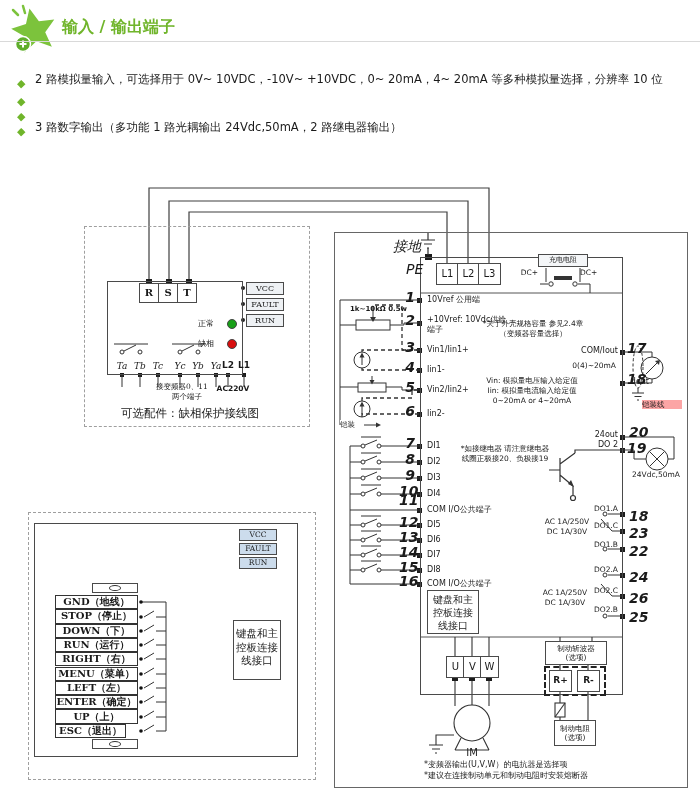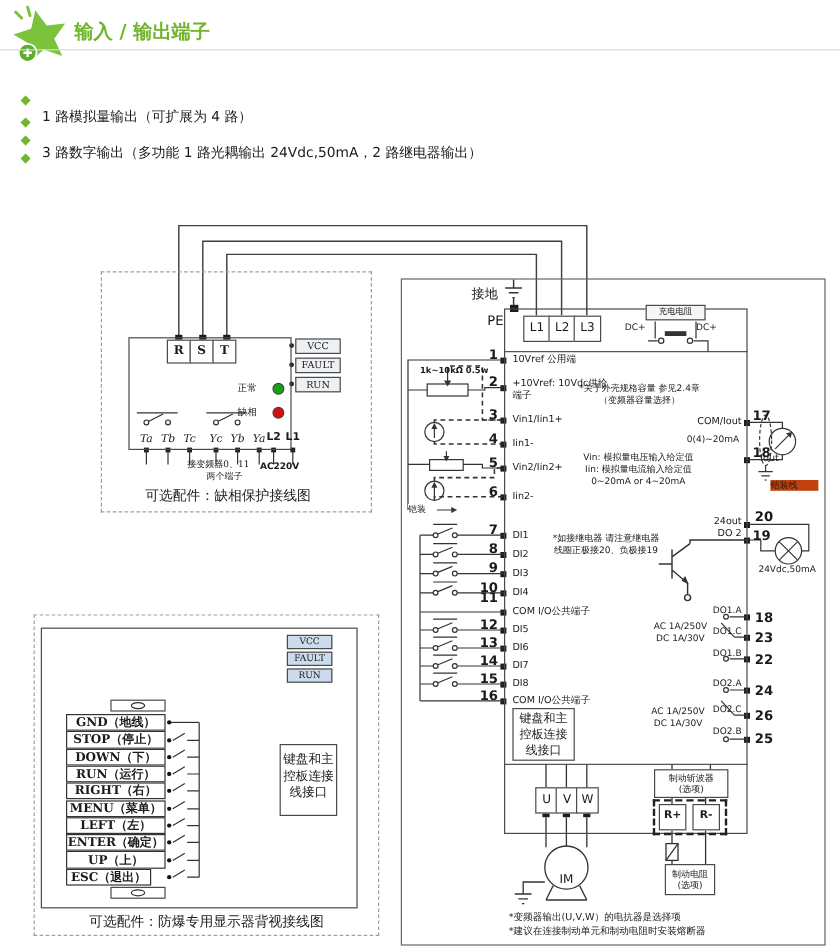--- a/index.html
+++ b/index.html
@@ -9,21 +9,21 @@
   .b{border:1px solid #4a4a4a;background:#fff;box-sizing:border-box;}
   .nb{border:1px solid #4a4a4a;background:transparent;box-sizing:border-box;}
   .dash{border:1px dashed #9f9f9f;box-sizing:border-box;background:transparent;}
   .c{text-align:center;}
   .r{text-align:right;}
   .serif{font-family:"DejaVu Serif",serif;}
   .bold{font-weight:bold;}
   .s7{font-size:7px;line-height:1.2;}
   .s75{font-size:7.5px;line-height:1.25;}
   .s8{font-size:8px;line-height:1.25;}
-  .s85{font-size:11px;line-height:1.25;}
+  .s85{font-size:14px;line-height:1.25;font-style:italic;}
   .s9{font-size:9px;line-height:1.25;}
   .s95{font-size:9.5px;line-height:1.2;}
   .s10{font-size:10px;line-height:1.25;}
   .s105{font-size:10.5px;line-height:1.3;}
   .s115{font-size:11.5px;line-height:1.3;}
   .s12{font-size:12px;line-height:1.35;}
   .green{color:#70b52b;}
   .key-row{border:1px solid #333;background:#fff;box-sizing:border-box;
            font-family:"DejaVu Serif",serif;font-weight:bold;font-size:10px;
            display:flex;align-items:center;justify-content:center;}
@@ -255,22 +255,22 @@
     </g>
     <circle cx="15" cy="40" r="7.5" fill="#5fae2c" stroke="#fff" stroke-width="1.5"></circle>
     <path d="M15,36.5 V43.5 M11.5,40 H18.5" stroke="#fff" stroke-width="2" fill="none"></path>
     <path d="M5,6 L10,11 M15,2 L17,9" stroke="#7cc33c" stroke-width="2.5" fill="none" stroke-linecap="round"></path>
   </svg>
   <div class="abs green bold" style="left:62px;top:17px;font-size:16px">输入 / 输出端子</div>
   <div class="abs" style="left:0;top:41px;width:700px;height:1px;background:#d9d9d9"></div>
 
 
   <div class="abs" style="left:17px;top:72px"><span class="green" style="font-size:11px">◆</span></div>
+  <div class="abs s115" style="left:35px;top:72px;width:650px">2 路模拟量输入，可选择用于 0V~ 10VDC，-10V~ +10VDC，0~ 20mA，4~ 20mA 等多种模拟量选择，分辨率 10 位</div>
   <div class="abs" style="left:17px;top:90px"><span class="green" style="font-size:11px">◆</span></div>
-  <div class="abs s115" style="left:35px;top:90px;width:650px">1 路模拟量输出（可扩展为 4 路）</div>
   <div class="abs" style="left:17px;top:105px"><span class="green" style="font-size:11px">◆</span></div>
   <div class="abs" style="left:17px;top:120px"><span class="green" style="font-size:11px">◆</span></div>
   <div class="abs s115" style="left:35px;top:120px;width:650px">3 路数字输出（多功能 1 路光耦输出 24Vdc,50mA，2 路继电器输出）</div>
 
   <div class="abs dash" style="left:84px;top:226px;width:226px;height:201px"></div>
   <div class="abs nb" style="left:107px;top:281px;width:136px;height:94px"></div>
   <div class="abs b tbox serif bold s10" style="left:139px;top:283px;width:20px;height:20px">R</div>
   <div class="abs b tbox serif bold s10" style="left:158px;top:283px;width:20px;height:20px">S</div>
   <div class="abs b tbox serif bold s10" style="left:177px;top:283px;width:20px;height:20px">T</div>
   <div class="abs b tbox serif s8" style="left:246px;top:282px;width:38px;height:13px;background:#eef1f4">VCC</div>
@@ -310,21 +310,20 @@
   <div class="abs key-row" style="left:55px;top:709.4px;width:83px;height:14.3px">UP（上）</div>
   <div class="abs key-row" style="left:55px;top:723.7px;width:71px;height:14.3px">ESC（退出）</div>
   <div class="abs b" style="left:92px;top:739px;width:46px;height:10px">
     <div style="position:absolute;left:16px;top:1px;width:12px;height:6px;border:1px solid #333;border-radius:50%;box-sizing:border-box"></div>
   </div>
   <div class="abs b c serif s105" style="left:233px;top:620px;width:48px;height:60px;padding-top:6px">
     <div>键盘和主</div>
     <div>控板连接</div>
     <div>线接口</div>
   </div>
-  <div class="abs c serif s115" style="left:52px;top:761px;width:240px">可选配件：防爆专用显示器背视接线图</div>
 
   <div class="abs nb" style="left:334px;top:232px;width:354px;height:556px;border-color:#666"></div>
   <div class="abs nb" style="left:420px;top:257px;width:203px;height:438px"></div>
 
   <div class="abs s85 serif" style="left:393px;top:238px;width:28px">接地</div>
   <div class="abs s85" style="left:406px;top:261px;width:16px">PE</div>
   <div class="abs b tbox s10" style="left:436px;top:263px;width:23px;height:22px">L1</div>
   <div class="abs b tbox s10" style="left:457px;top:263px;width:23px;height:22px">L2</div>
   <div class="abs b tbox s10" style="left:478px;top:263px;width:23px;height:22px">L3</div>
   <div class="abs b tbox s7" style="left:538px;top:254px;width:50px;height:13px;background:#f4f6f8">充电电阻</div>
@@ -371,21 +370,21 @@
 
   <div class="abs c s75" style="left:470px;top:376px;width:124px">Vin: 模拟量电压输入给定值</div>
   <div class="abs c s75" style="left:470px;top:386px;width:124px">Iin: 模拟量电流输入给定值</div>
   <div class="abs c s75" style="left:470px;top:396px;width:124px">0~20mA or 4~20mA</div>
 
   <div class="abs bold s85" style="left:627px;top:340px;width:18px">17</div>
   <div class="abs s8 r" style="left:566px;top:346px;width:52px">COM/Iout</div>
   <div class="abs s75 r" style="left:558px;top:361px;width:58px">0(4)~20mA</div>
   <div class="abs bold s85" style="left:627px;top:371px;width:18px">18</div>
   <div class="abs s8 r" style="left:607px;top:377px;width:42px">Iout</div>
-  <div class="abs s75" style="left:642px;top:400px;width:40px;background:#c2410c">铠装线</div>
+  <div class="abs s75" style="left:642px;top:400px;width:40px;background:#fca5a5">铠装线</div>
   <div class="abs bold s85" style="left:629px;top:424px;width:18px">20</div>
   <div class="abs s8 r" style="left:574px;top:430px;width:44px">24out</div>
   <div class="abs bold s85" style="left:627px;top:440px;width:18px">19</div>
   <div class="abs s8 r" style="left:584px;top:440px;width:34px">DO 2</div>
   <div class="abs s75" style="left:632px;top:470px;width:58px">24Vdc,50mA</div>
   <div class="abs c s75" style="left:446px;top:444px;width:118px">*如接继电器 请注意继电器</div>
   <div class="abs c s75" style="left:446px;top:454px;width:118px">线圈正极接20、负极接19</div>
 
   <div class="abs s75 r" style="left:578px;top:504px;width:40px">DO1.A</div>
   <div class="abs bold s85" style="left:629px;top:508px;width:18px">18</div>
@@ -407,21 +406,21 @@
 
   <div class="abs b c serif s10" style="left:427px;top:590px;width:52px;height:44px;padding-top:2px;line-height:13px">
     <div>键盘和主</div>
     <div>控板连接</div>
     <div>线接口</div>
   </div>
 
   <div class="abs b tbox s10" style="left:446px;top:656px;width:19px;height:22px">U</div>
   <div class="abs b tbox s10" style="left:463px;top:656px;width:19px;height:22px">V</div>
   <div class="abs b tbox s10" style="left:480px;top:656px;width:19px;height:22px">W</div>
-  <div class="abs c s10" style="left:459px;top:728px;width:26px">IM</div>
+  <div class="abs c s10" style="left:459px;top:747px;width:26px">IM</div>
 
   <div class="abs b c s75" style="left:545px;top:641px;width:62px;height:24px;padding-top:2px">
     <div>制动斩波器</div>
     <div>(选项)</div>
   </div>
   <div class="abs" style="left:544px;top:666px;width:62px;height:30px;border:2px dashed #222;box-sizing:border-box"></div>
   <div class="abs b tbox bold s9" style="left:549px;top:670px;width:23px;height:22px">R+</div>
   <div class="abs b tbox bold s9" style="left:577px;top:670px;width:23px;height:22px">R-</div>
   <div class="abs b c s75" style="left:554px;top:720px;width:42px;height:26px;padding-top:3px">
     <div>制动电阻</div>

